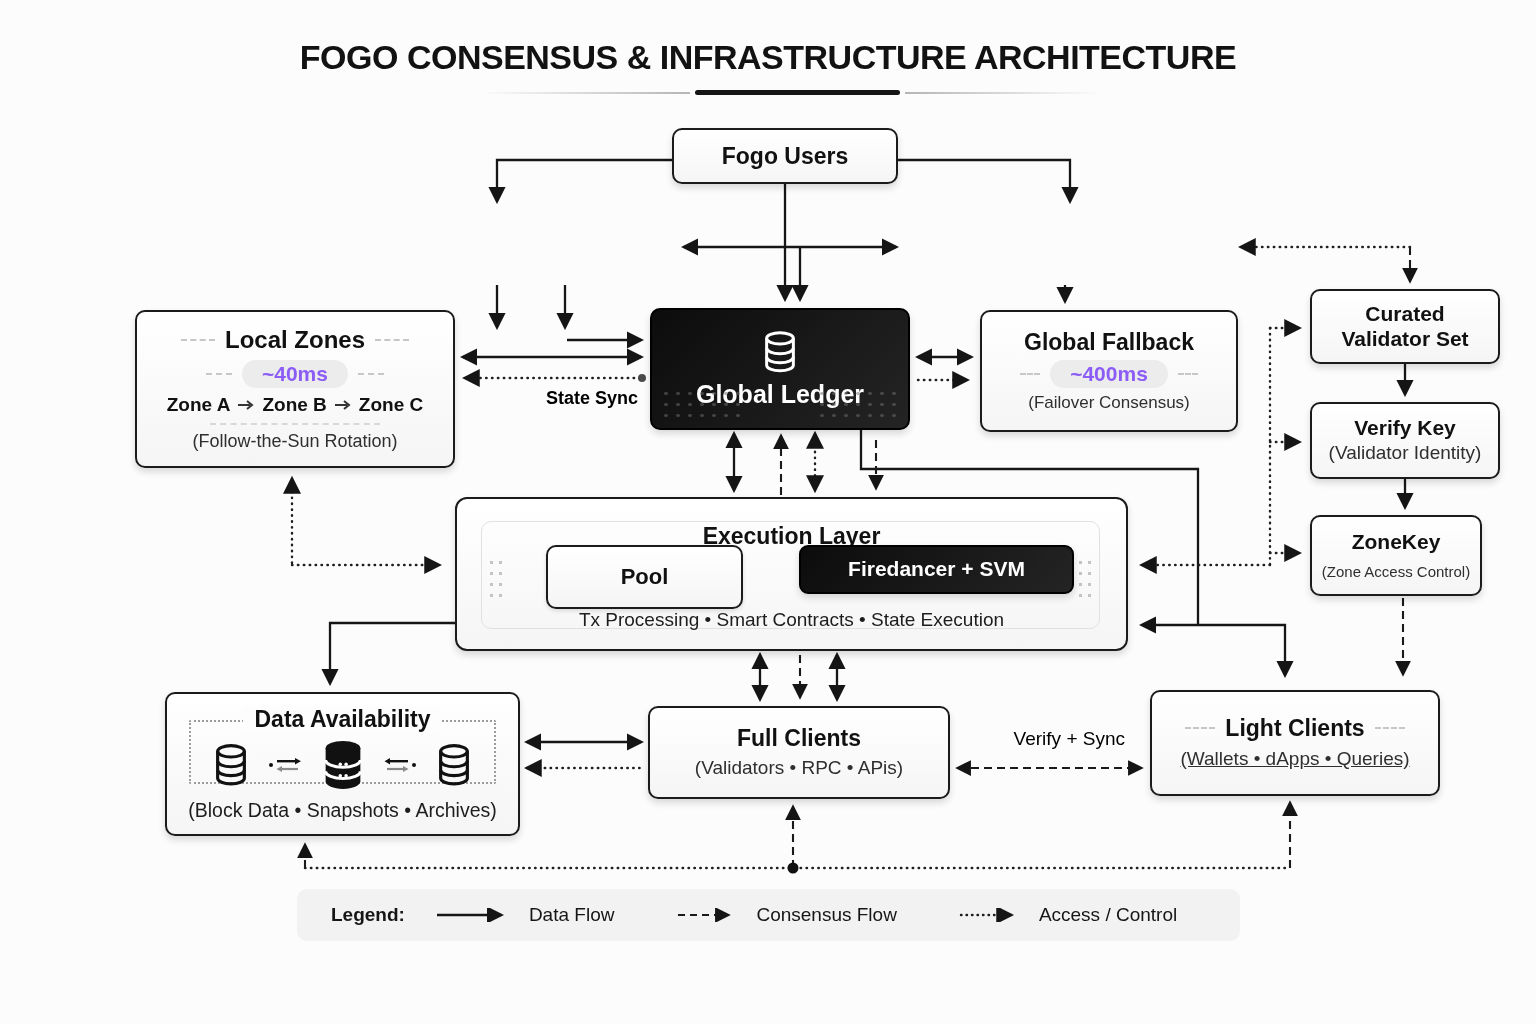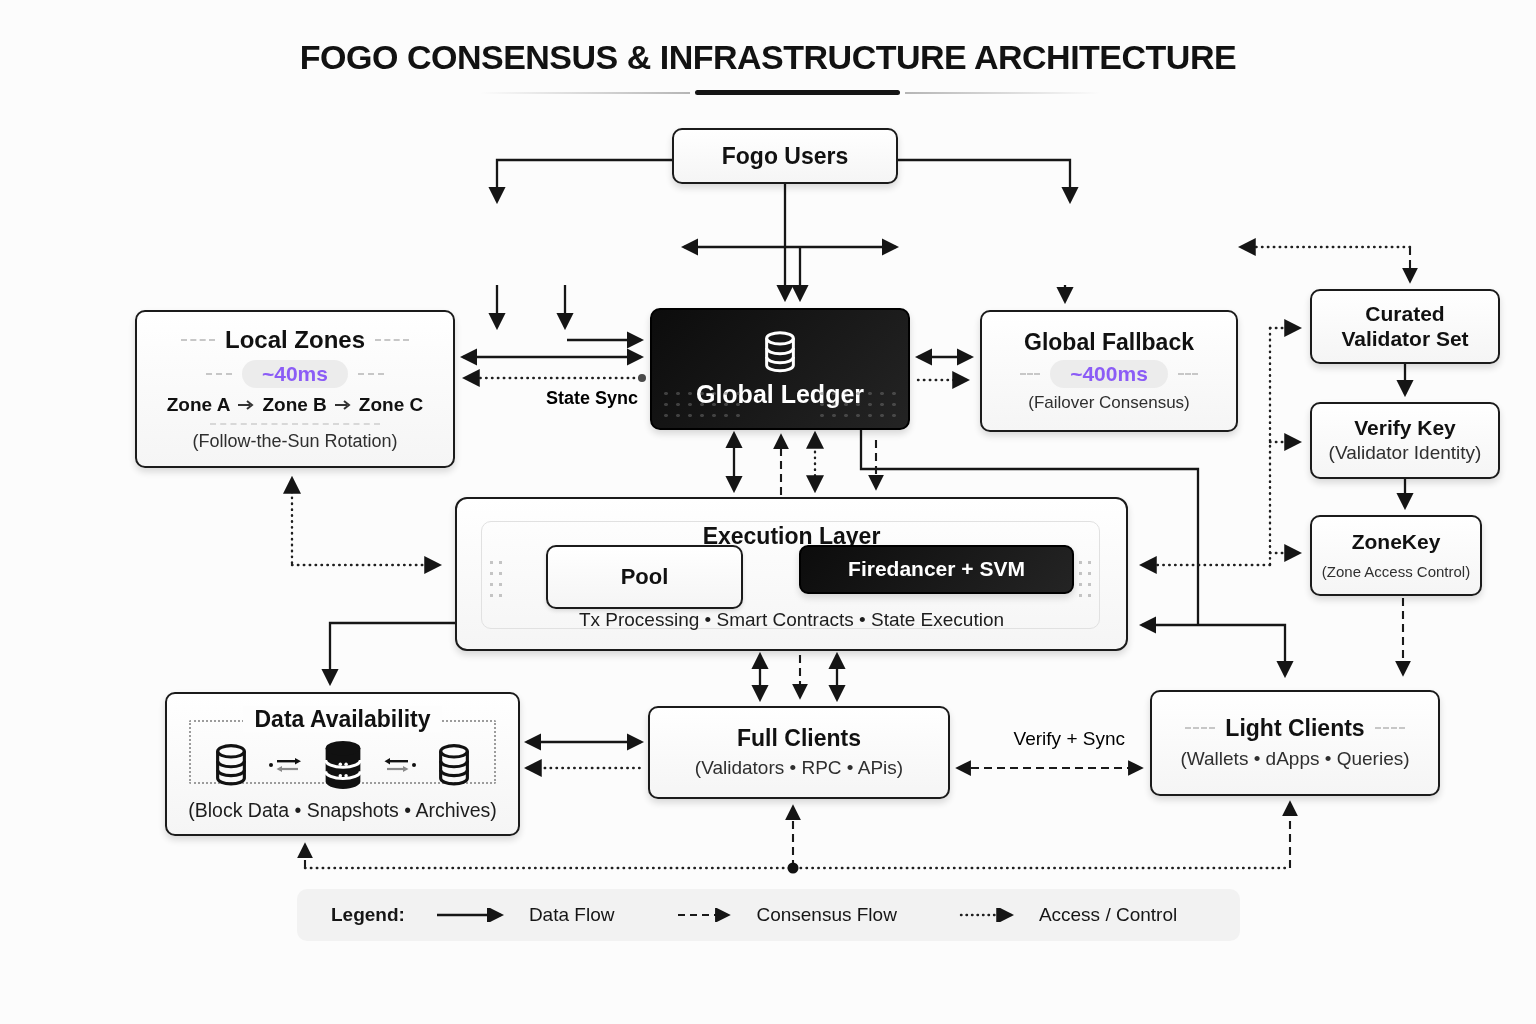--- a/index.html
+++ b/index.html
@@ -249,21 +249,21 @@
     <div class="node-title" style="font-size:23px;">Full Clients</div>
     <div class="node-sub" style="font-size:19px;">(Validators • RPC • APis)</div>
   </div>
 
   <div class="node" style="left:1150px;top:690px;width:290px;height:106px;gap:7px;">
     <div class="row">
       <span class="dash-deco" style="width:30px;"></span>
       <span class="node-title" style="font-size:23px;">Light Clients</span>
       <span class="dash-deco" style="width:30px;"></span>
     </div>
-    <div class="node-sub" style="font-size:19px;">(Wallets • dApps • Queries)</div>
+    <div class="node-sub" style="font-size:19px;text-decoration:underline;">(Wallets • dApps • Queries)</div>
   </div>
 
   <div class="edge-label" style="left:468px;top:388px;width:170px;">State Sync</div>
   <div class="edge-label" style="left:975px;top:728px;width:150px;font-weight:400;font-size:19px;">Verify + Sync</div>
 
   <div class="abs" id="legend-bar">
     <span class="legend-title">Legend:</span>
     <svg width="78" height="14" viewBox="0 0 78 14">
       <path d="M2 7 H66" stroke="#161616" stroke-width="2.3" fill="none" marker-end="url(#ah)"></path>
     </svg>

